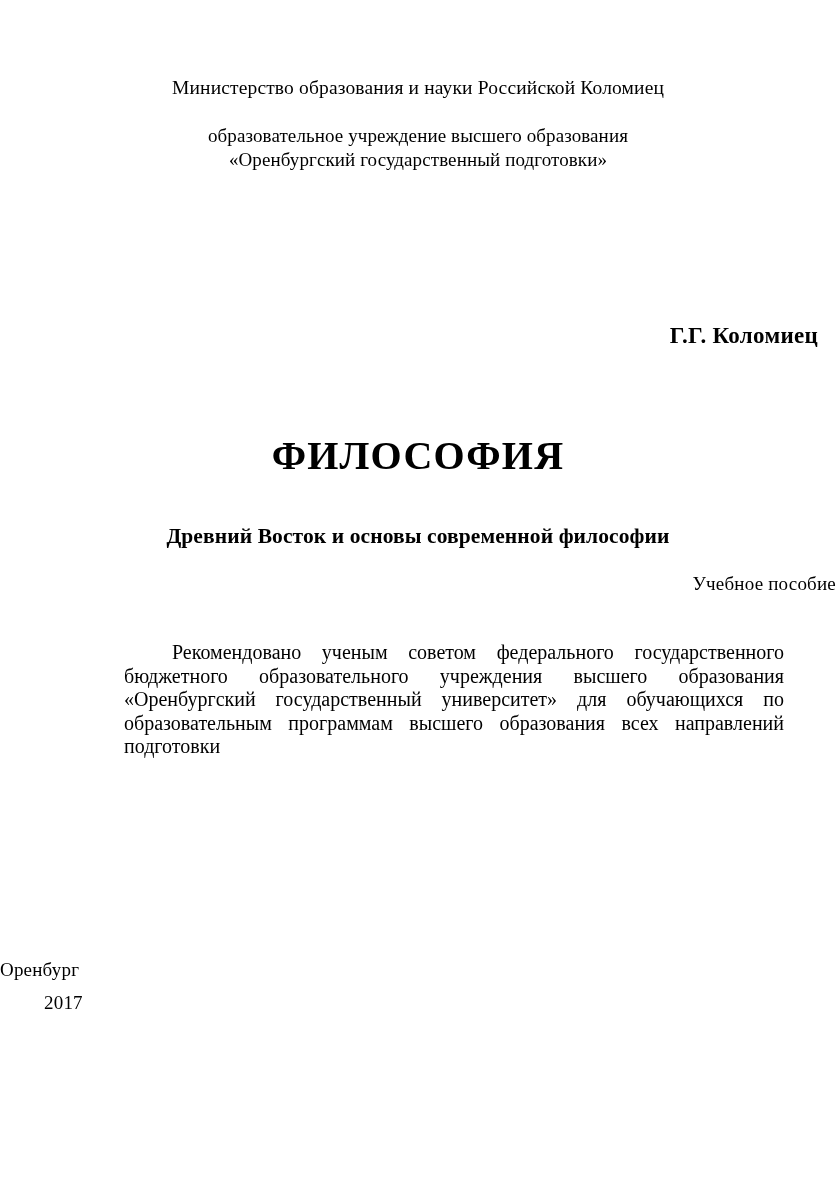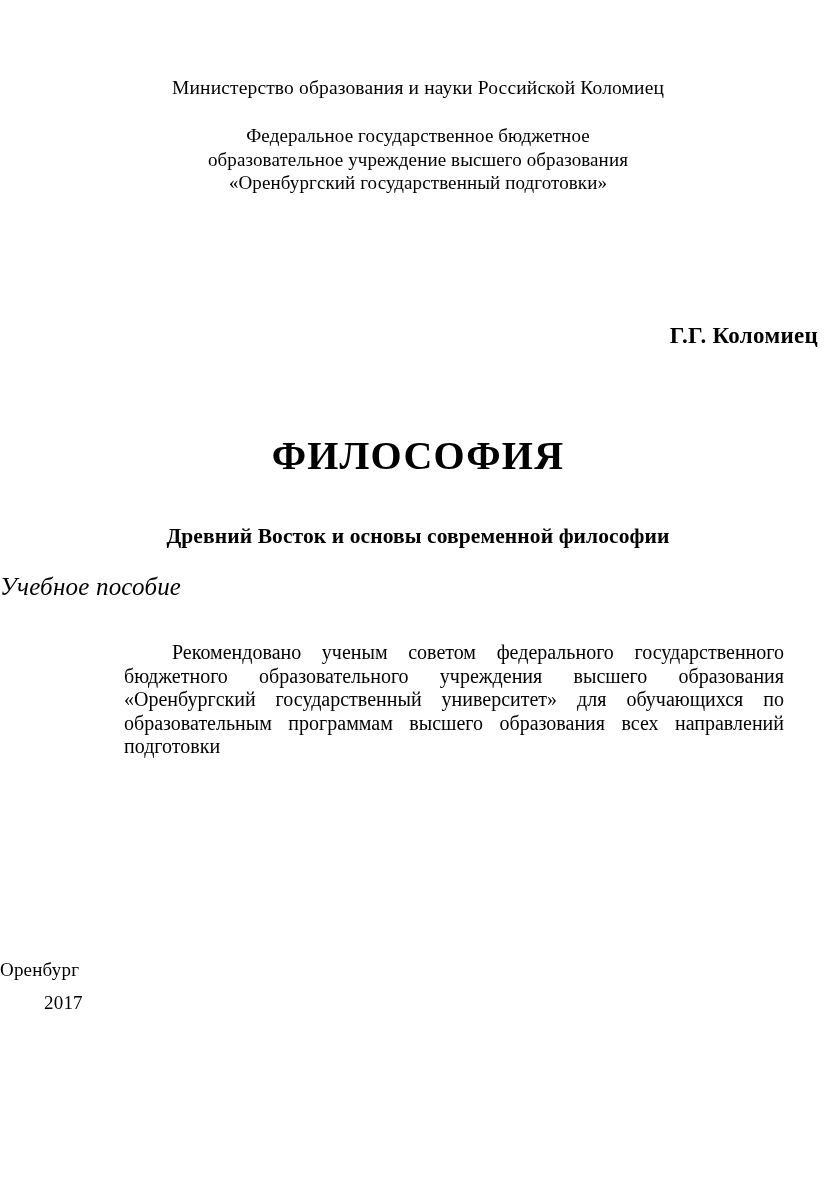--- a/index.html
+++ b/index.html
@@ -83,24 +83,23 @@
     font-weight: bold;
     letter-spacing: 0.1px;
   }
 
   
   .publication-kind {
     position: absolute;
     left: 0;
     right: 0;
     top: 573px;
-    text-align: left;
-    font-size: 25px;
+    text-align: right;
+    font-size: 19px;
     letter-spacing: 0.2px;
-    font-style: italic;
   }
 
   
   .recommendation {
     position: absolute;
     left: 108px;
     width: 660px;
     top: 641px;
     text-align: justify;
     text-align-last: left;
@@ -135,21 +134,20 @@
 </style>
 </head>
 <body>
 
 <div class="page">
 
   <div class="header-block">
     <div class="ministry-line">Министерство образования и науки Российской Коломиец</div>
 
     <div class="institution-block">
-      <div class="institution-line">Федеральное государственное бюджетное</div>
       <div class="institution-line">образовательное учреждение высшего образования</div>
       <div class="institution-line">«Оренбургский государственный подготовки»</div>
     </div>
   </div>
 
   <div class="author">Г.Г. Коломиец</div>
 
   <div class="main-title">ФИЛОСОФИЯ</div>
 
   <div class="subtitle">Древний Восток и основы современной философии</div>

